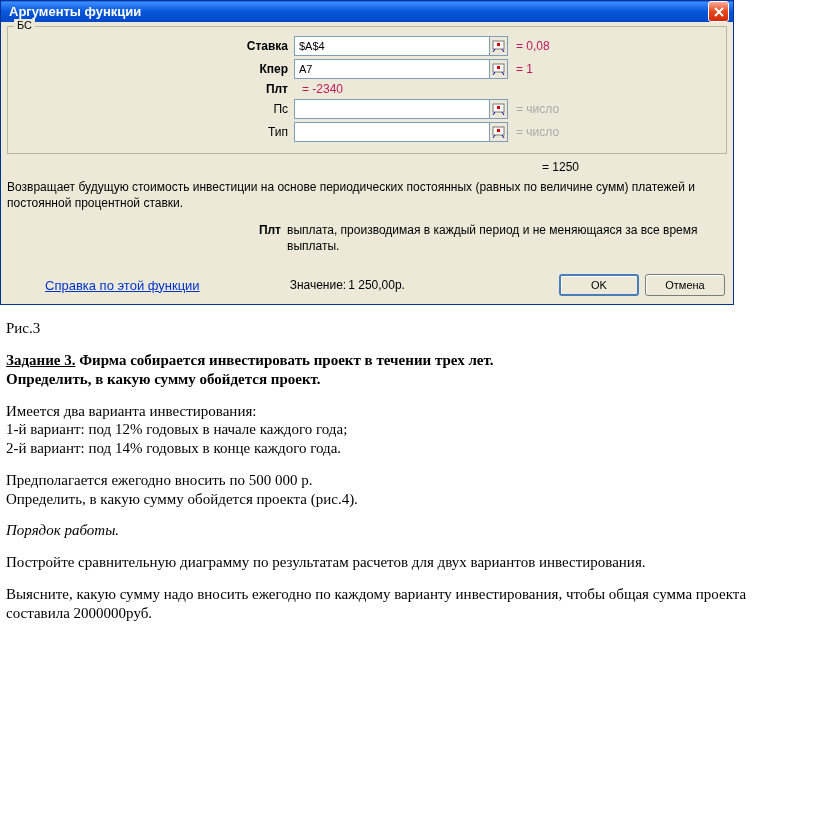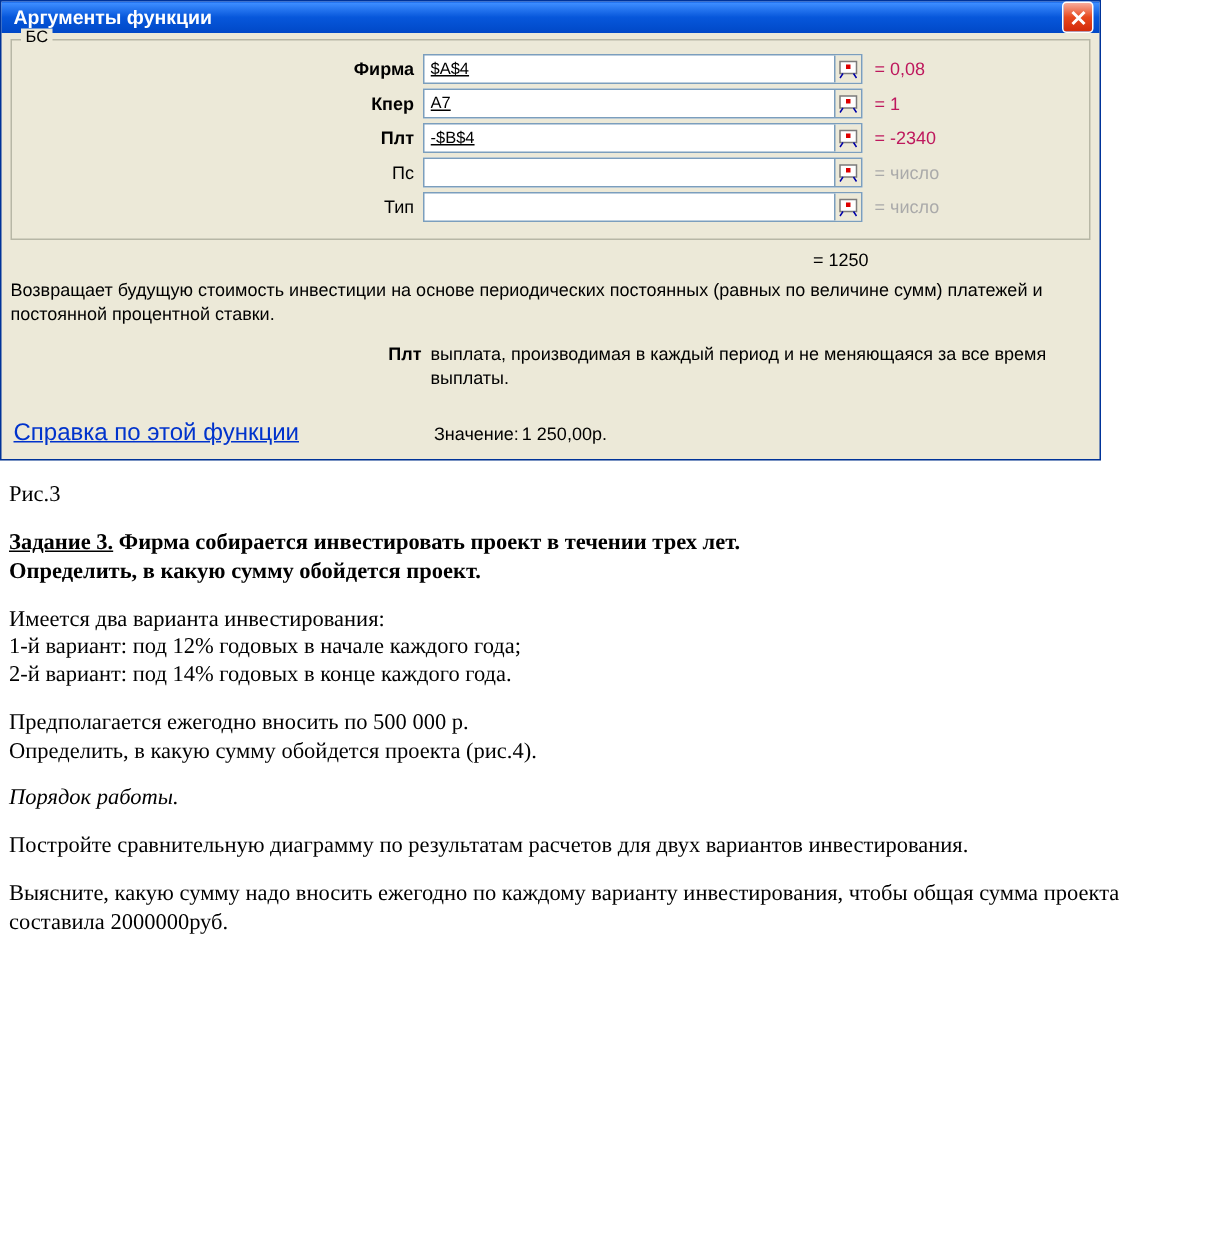--- a/index.html
+++ b/index.html
@@ -39,21 +39,21 @@
     font-weight: bold;
     font-size: 13px;
     cursor: pointer;
   }
   .dialog-body {
     padding: 2px 6px 8px 6px;
   }
   .fieldset {
     border: 1px solid #b7b7a6;
     margin: 2px 0 6px 0;
-    padding: 6px 6px 8px 4px;
+    padding: 6px 6px 8px 16px;
     position: relative;
   }
   .fieldset-label {
     position: absolute;
     top: -8px;
     left: 6px;
     background: #ece9d8;
     padding: 0 3px;
     font-size: 11px;
   }
@@ -65,25 +65,24 @@
   .arg-label {
     width: 270px;
     text-align: right;
     padding-right: 6px;
     font-size: 12px;
   }
   .bold { font-weight: bold; }
   .arg-input-wrap {
     display: flex;
     align-items: center;
-    width: 293px;
+    width: 214px;
     height: 20px;
     background: #fff;
     border: 1px solid #7b9ebd;
-    text-decoration: underline;
   }
   .arg-input {
     flex: 1;
     border: none;
     outline: none;
     height: 18px;
     padding: 0 4px;
     font-family: Tahoma, Arial, sans-serif;
     font-size: 11px;
     background: transparent;
@@ -135,21 +134,22 @@
   .footer {
     display: flex;
     align-items: center;
     margin-top: 20px;
     padding: 0 2px;
   }
   .link {
     color: #0033cc;
     text-decoration: underline;
     cursor: pointer;
-    font-size: 16px;
+    font-size: 13px;
+    margin-left: 36px;
   }
   .footer .val-label {
     margin-left: 90px;
     font-size: 12px;
   }
   .footer .val {
     font-size: 12px;
     margin-left: 2px;
   }
   .footer .btns {
@@ -195,21 +195,21 @@
       <svg width="10" height="10" viewBox="0 0 10 10">
           <path d="M1 1 L9 9 M9 1 L1 9" stroke="#fff" stroke-width="2"></path>
         </svg>
     </div>
   </div>
   <div class="dialog-body">
     <div class="fieldset">
       <span class="fieldset-label">БС</span>
 
       <div class="arg-row">
-        <div class="arg-label bold">Фирма</div>
+        <div class="arg-label bold">Ставка</div>
         <div class="arg-input-wrap">
           <input class="arg-input" value="$A$4" style="">
           <div class="ref-btn">
             <svg width="13" height="13" viewBox="0 0 13 13">
                 <rect x="1" y="1" width="11" height="8" fill="#fff" stroke="#7b7b7b"></rect>
                 <rect x="5" y="3" width="3" height="3" fill="#d00"></rect>
                 <path d="M3 9 L1 12 M10 9 L12 12" stroke="#00a" stroke-width="1"></path>
               </svg>
           </div>
         </div>
@@ -226,30 +226,20 @@
                 <rect x="5" y="3" width="3" height="3" fill="#d00"></rect>
                 <path d="M3 9 L1 12 M10 9 L12 12" stroke="#00a" stroke-width="1"></path>
               </svg>
           </div>
         </div>
         <div class="arg-result">= 1</div>
       </div>
 
       <div class="arg-row">
         <div class="arg-label bold">Плт</div>
-        <div class="arg-input-wrap">
-          <input class="arg-input" value="-$B$4" style="">
-          <div class="ref-btn">
-            <svg width="13" height="13" viewBox="0 0 13 13">
-                <rect x="1" y="1" width="11" height="8" fill="#fff" stroke="#7b7b7b"></rect>
-                <rect x="5" y="3" width="3" height="3" fill="#d00"></rect>
-                <path d="M3 9 L1 12 M10 9 L12 12" stroke="#00a" stroke-width="1"></path>
-              </svg>
-          </div>
-        </div>
         <div class="arg-result">= -2340</div>
       </div>
 
       <div class="arg-row">
         <div class="arg-label">Пс</div>
         <div class="arg-input-wrap">
           <input class="arg-input" value="" style="">
           <div class="ref-btn">
             <svg width="13" height="13" viewBox="0 0 13 13">
                 <rect x="1" y="1" width="11" height="8" fill="#fff" stroke="#7b7b7b"></rect>
@@ -283,20 +273,24 @@
 
     <div class="param-desc">
       <div class="pname">Плт</div>
       <div class="ptext">выплата, производимая в каждый период и не меняющаяся за все время выплаты.</div>
     </div>
 
     <div class="footer">
       <span class="link">Справка по этой функции</span>
       <span class="val-label">Значение:</span>
       <span class="val">1 250,00р.</span>
+      <div class="btns">
+        <button class="btn default">OK</button>
+        <button class="btn">Отмена</button>
+      </div>
     </div>
   </div>
 </div>
 
 <div class="doc">
   <p>Рис.3</p>
 
   <p class="tight">
     <span class="b u">Задание 3.</span><span class="b"> Фирма собирается инвестировать проект в течении трех лет.</span>
   </p>

